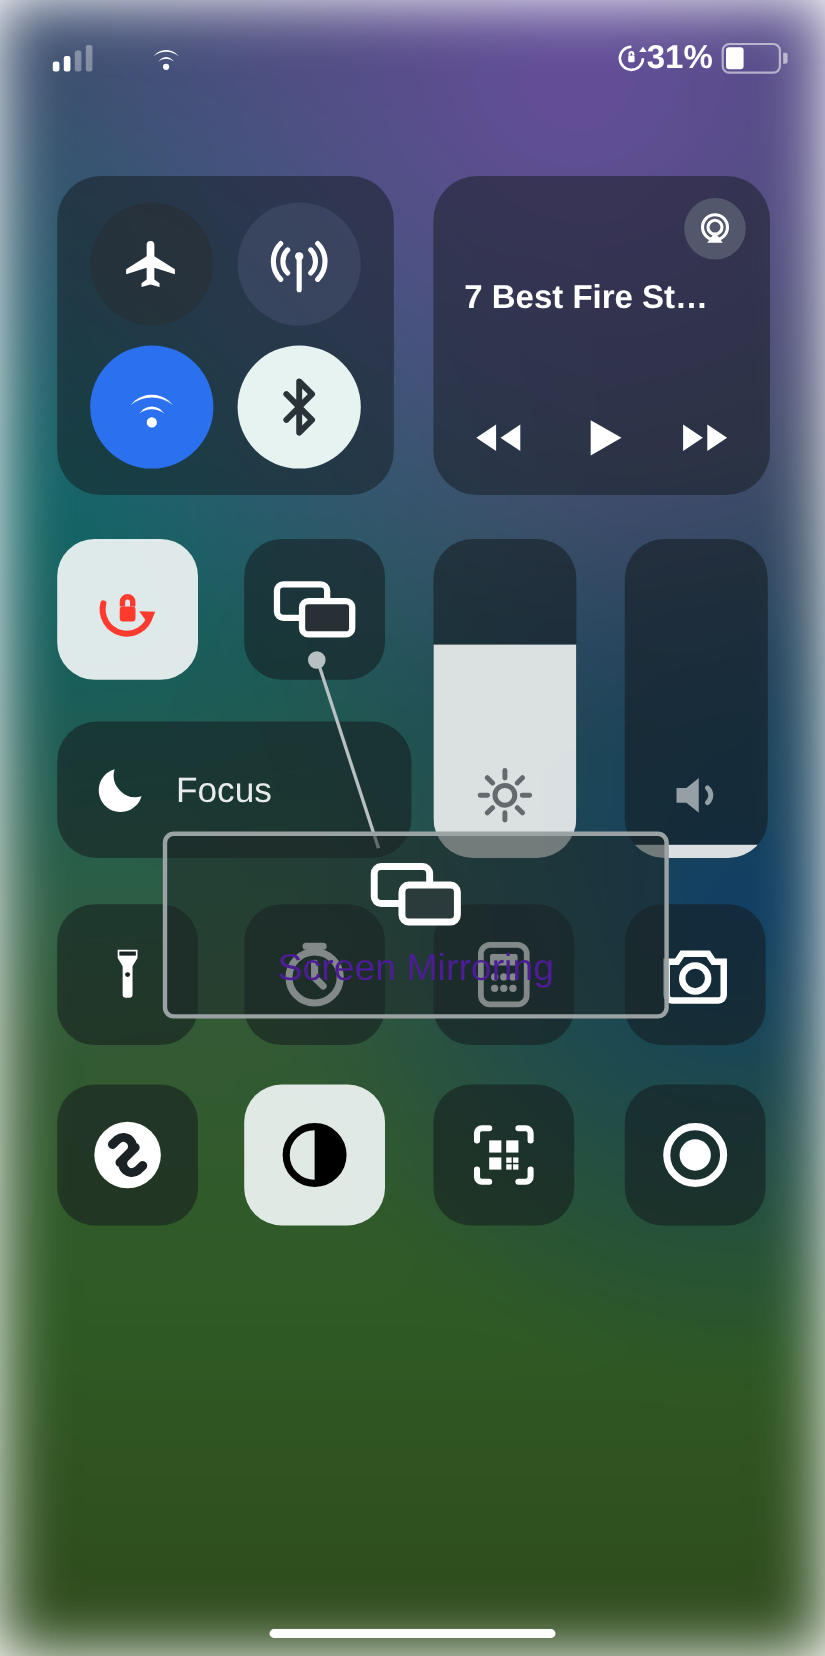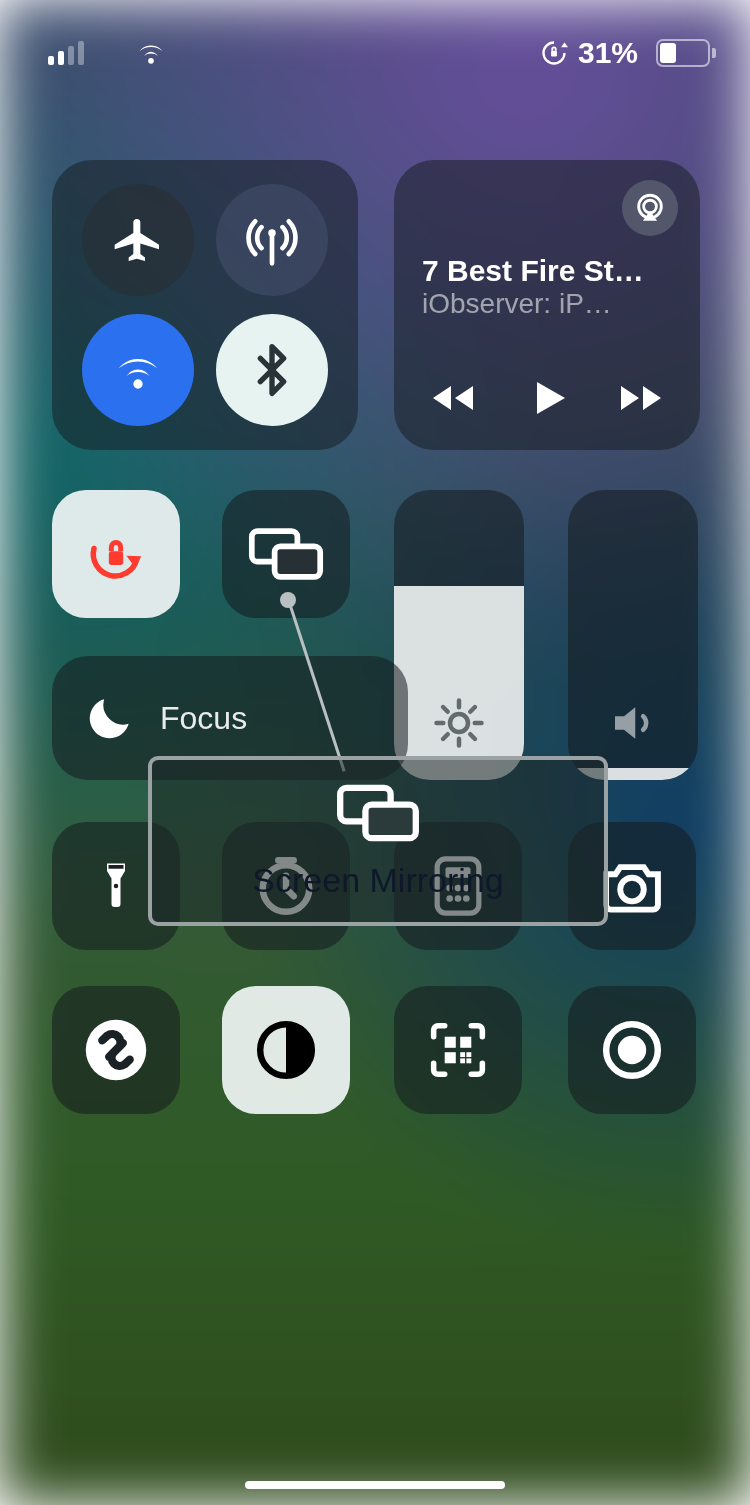--- a/index.html
+++ b/index.html
@@ -8,21 +8,21 @@
       radial-gradient(circle at 70% 5%, rgba(120,80,180,0.7), transparent 40%),
       radial-gradient(circle at 10% 30%, rgba(0,120,120,0.6), transparent 40%),
       radial-gradient(circle at 90% 55%, rgba(0,50,120,0.7), transparent 40%),
       linear-gradient(to bottom, #3a4a63 0%, #294b46 40%, #355a3a 55%, #2f5a24 80%, #2f4a1c 100%);
     filter:blur(28px);
   }
   .screen{position:absolute;inset:0;}
   
   .status{position:absolute;top:36px;left:0;right:0;height:40px;color:#fff;font-size:30px;font-weight:600;}
   .status .left{position:absolute;left:48px;display:flex;align-items:center;gap:50px;}
-  .status .right{position:absolute;right:34px;display:flex;align-items:center;gap:10px;}
+  .status .right{position:absolute;right:34px;display:flex;align-items:center;}
   .cellbars{display:flex;align-items:flex-end;gap:4px;height:24px;}
   .cellbars span{display:block;width:6px;background:rgba(255,255,255,0.35);border-radius:2px;}
   .cellbars span.on{background:#fff;}
   .wifi-status svg{width:34px;height:34px;display:block;}
   .lockrot{width:28px;height:28px;}
   .batt{display:flex;align-items:center;}
   .batt-body{width:50px;height:24px;border:2.5px solid rgba(255,255,255,0.55);border-radius:7px;position:relative;margin-left:8px;}
   .batt-fill{position:absolute;left:2px;top:2px;bottom:2px;width:31%;background:#fff;border-radius:3px;}
   .batt-tip{width:4px;height:10px;background:rgba(255,255,255,0.55);border-radius:0 2px 2px 0;margin-left:2px;}
   
@@ -46,21 +46,21 @@
   .slider .fill{position:absolute;left:0;right:0;bottom:0;background:rgba(235,240,240,0.92);}
   .slider .icon{position:absolute;left:0;right:0;display:flex;justify-content:center;}
   
   .focus{position:absolute;background:rgba(20,25,30,0.55);border-radius:36px;display:flex;align-items:center;}
   .focus .moon{width:56px;height:56px;margin-left:30px;}
   .focus .label{color:rgba(255,255,255,0.9);font-size:32px;margin-left:22px;font-weight:500;}
   
   .callout-line{position:absolute;width:3px;background:#b8c0c2;transform-origin:top center;}
   .callout-dot{position:absolute;width:16px;height:16px;border-radius:8px;background:#b8c0c2;}
   .callout{position:absolute;border:4px solid #9aa2a4;border-radius:10px;background:rgba(30,40,40,0.55);display:flex;flex-direction:column;align-items:center;justify-content:center;gap:18px;}
-  .callout .label{color:#0f172a;font-size:34px;font-weight:500;}
+  .callout .label{color:#4c1d95;font-size:34px;font-weight:500;}
   .callout svg{width:84px;height:60px;}
   
   .home-ind{position:absolute;bottom:16px;left:50%;transform:translateX(-50%);width:260px;height:8px;border-radius:4px;background:#fff;}
   svg{display:block;}
 </style>
 </head>
 <body>
 
 <div class="bg"></div>
 <div class="screen">
@@ -125,21 +125,20 @@
   <div class="panel" style="left:394px;top:160px;width:306px;height:290px">
     <div style="position:absolute;right:22px;top:20px;width:56px;height:56px;border-radius:28px;background:rgba(120,130,140,0.45);display:flex;align-items:center;justify-content:center">
       <svg viewBox="0 0 24 24" width="34" height="34">
           <circle cx="12" cy="11" r="8" fill="none" stroke="#fff" stroke-width="2"></circle>
           <circle cx="12" cy="11" r="4.5" fill="none" stroke="#fff" stroke-width="2"></circle>
           <path fill="#fff" d="M12 14l5 7H7z"></path>
         </svg>
     </div>
     <div style="position:absolute;left:28px;top:94px">
       <div class="media-title">7 Best Fire St…</div>
-      <div class="media-sub">iObserver: iP…</div>
     </div>
     <div class="media-controls">
       <div class="mbtn">
           <svg viewBox="0 0 24 24">
             <path d="M11 6v12L2 12zM22 6v12l-9-6z"></path>
           </svg>
         </div>
       <div class="mbtn">
           <svg viewBox="0 0 24 24">
             <path d="M7 4l14 8-14 8z"></path>
@@ -184,21 +183,21 @@
   <div class="slider" style="left:568px;top:490px;width:130px;height:290px">
     <div class="fill" style="height:4%"></div>
     <div class="icon" style="bottom:30px">
       <svg viewBox="0 0 24 24" width="54" height="54">
           <path fill="rgba(255,255,255,0.55)" d="M4 9h4l5-4v14l-5-4H4z"></path>
           <path fill="none" stroke="rgba(255,255,255,0.55)" stroke-width="2" stroke-linecap="round" d="M16.5 9a4 4 0 010 6"></path>
         </svg>
     </div>
   </div>
 
-  <div class="focus" style="left:52px;top:656px;width:356px;height:124px">
+  <div class="focus" style="left:52px;top:656px;width:322px;height:124px">
     <svg class="moon" viewBox="0 0 24 24">
         <path fill="#fff" d="M20 14.5A8.5 8.5 0 019.5 4 8.5 8.5 0 1020 14.5z"></path>
       </svg>
     <span class="label">Focus</span>
   </div>
 
   <div class="tile small-tile" style="left:52px;top:822px">
     <svg viewBox="0 0 24 36" width="36" height="64">
         <path fill="#fff" d="M6 3h12v5l-3 5v17a2 2 0 01-2 2h-2a2 2 0 01-2-2V13L6 8z"></path>
         <circle cx="12" cy="18" r="1.5" fill="#1a2226"></circle>

